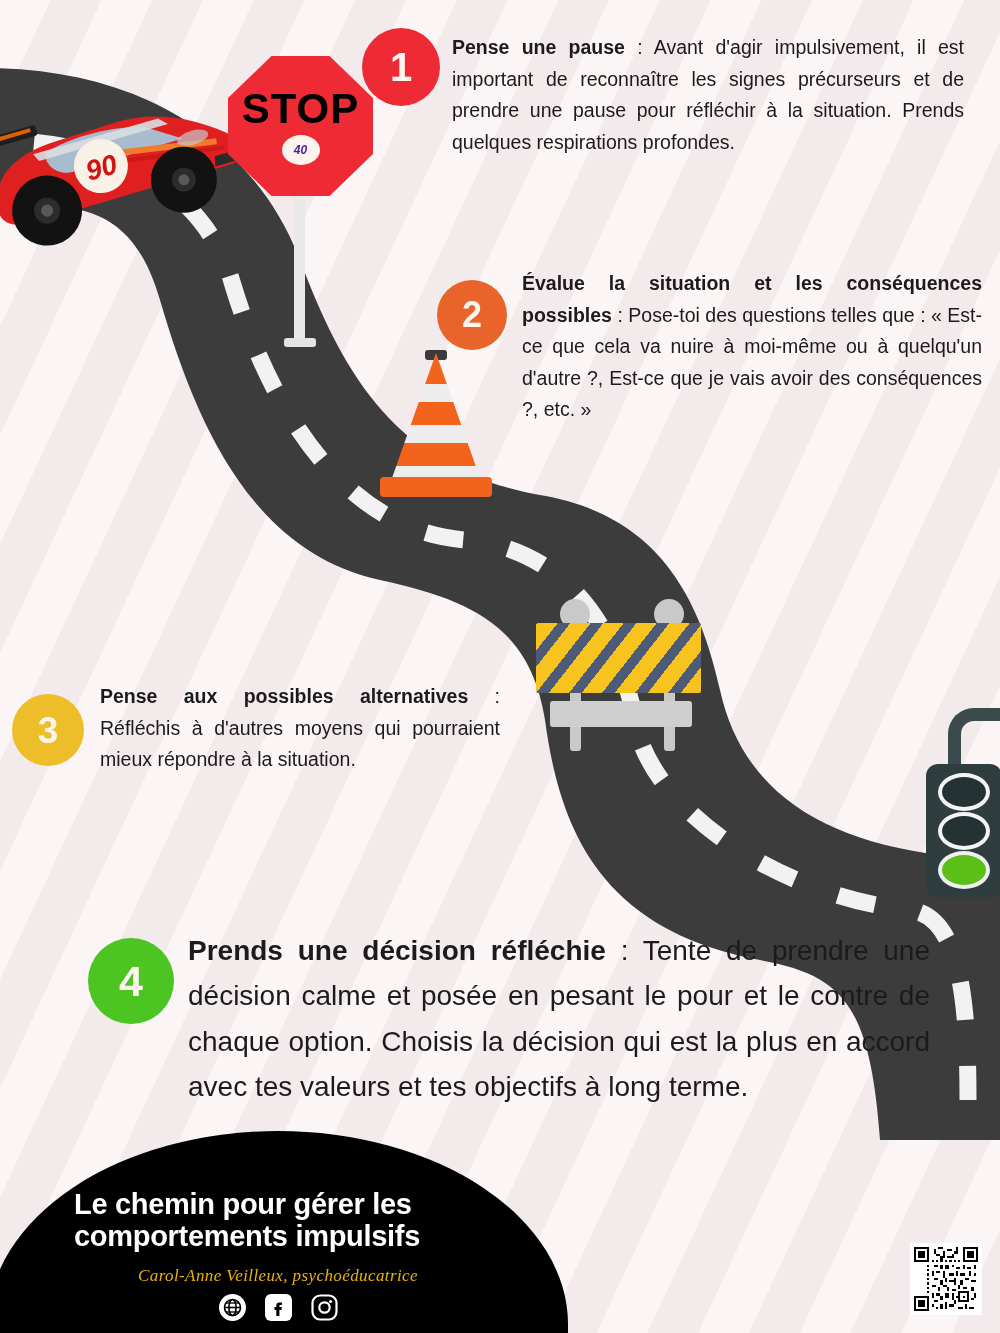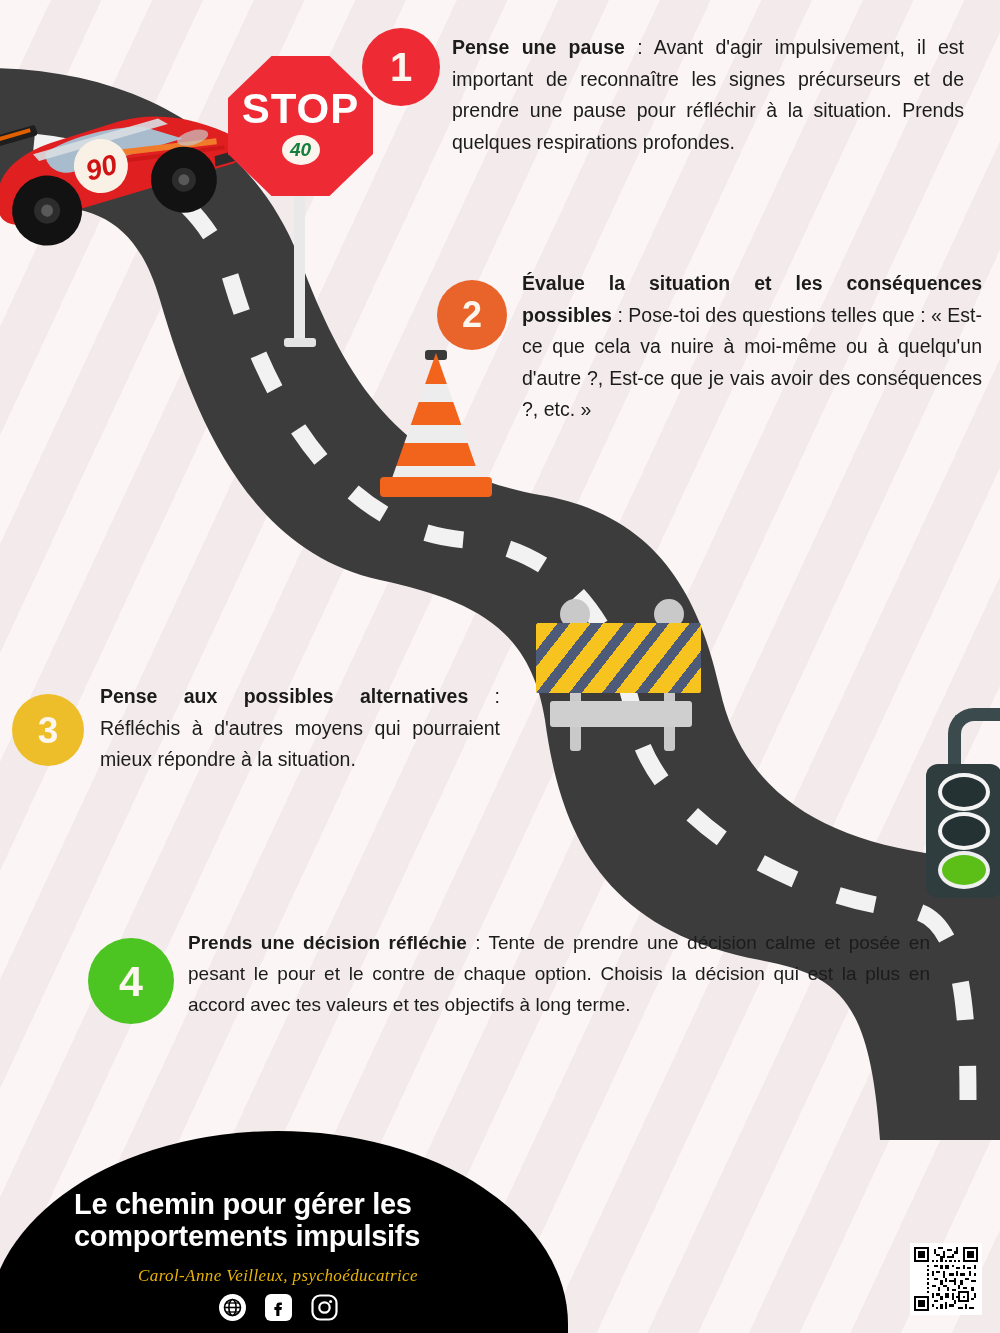--- a/index.html
+++ b/index.html
@@ -39,26 +39,26 @@
     background:#E4E4E4; border-radius:3px;
   }
   #stop-sign .octo{
     position:absolute; left:0; top:0; width:145px; height:140px;
     background:#EE2A35;
     clip-path: polygon(30% 0%,70% 0%,100% 30%,100% 70%,70% 100%,30% 100%,0% 70%,0% 30%);
     display:flex; flex-direction:column; align-items:center; justify-content:center;
     box-shadow:0 0 0 6px rgba(255,255,255,.55);
   }
   #stop-sign .stop-word{
-    color:#ffffff; font-weight:bold; font-size:42px; letter-spacing:1px;
+    color:#000000; font-weight:bold; font-size:42px; letter-spacing:1px;
     font-family:"Liberation Sans",sans-serif; line-height:1;
   }
   #stop-sign .speed{
     margin-top:5px; width:38px; height:30px; border-radius:50%;
-    background:#FBF5EE; color:#15803d; font-size:19px; font-style:italic;
+    background:#FBF5EE; color:#4c1d95; font-size:12px; font-style:italic;
     display:flex; align-items:center; justify-content:center; font-weight:bold;
   }
 
   
   #race-car{ left:-16px; top:64px; width:280px; height:200px; }
   #race-car svg{ display:block; }
 
   
   #traffic-cone{ left:380px; top:352px; width:112px; height:145px; }
   #traffic-cone .base{
@@ -142,21 +142,21 @@
   #step-2{ left:437px; top:280px; width:545px; }
   #step-2 .badge{ width:70px; height:70px; font-size:36px; background:#E8642A; }
   #step-2 .step-text{ width:460px; margin-left:15px; margin-top:-12px; }
 
   #step-3{ left:12px; top:694px; width:492px; }
   #step-3 .badge{ width:72px; height:72px; font-size:37px; background:#EEBE2A; }
   #step-3 .step-text{ width:400px; margin-left:16px; margin-top:-13px; }
 
   #step-4{ left:88px; top:938px; width:880px; }
   #step-4 .badge{ width:86px; height:86px; font-size:43px; background:#4CC523; }
-  #step-4 .step-text{ width:742px; margin-left:14px; margin-top:-10px; font-size:19px; }
+  #step-4 .step-text{ width:742px; margin-left:14px; margin-top:-10px; font-size:28px; }
 
   
   #footer-blob{
     position:absolute; z-index:7;
     left:-12px; top:1131px; width:580px; height:230px;
     background:#000;
     border-top-left-radius:300px 200px;
     border-top-right-radius:300px 200px;
     overflow:hidden;
   }

